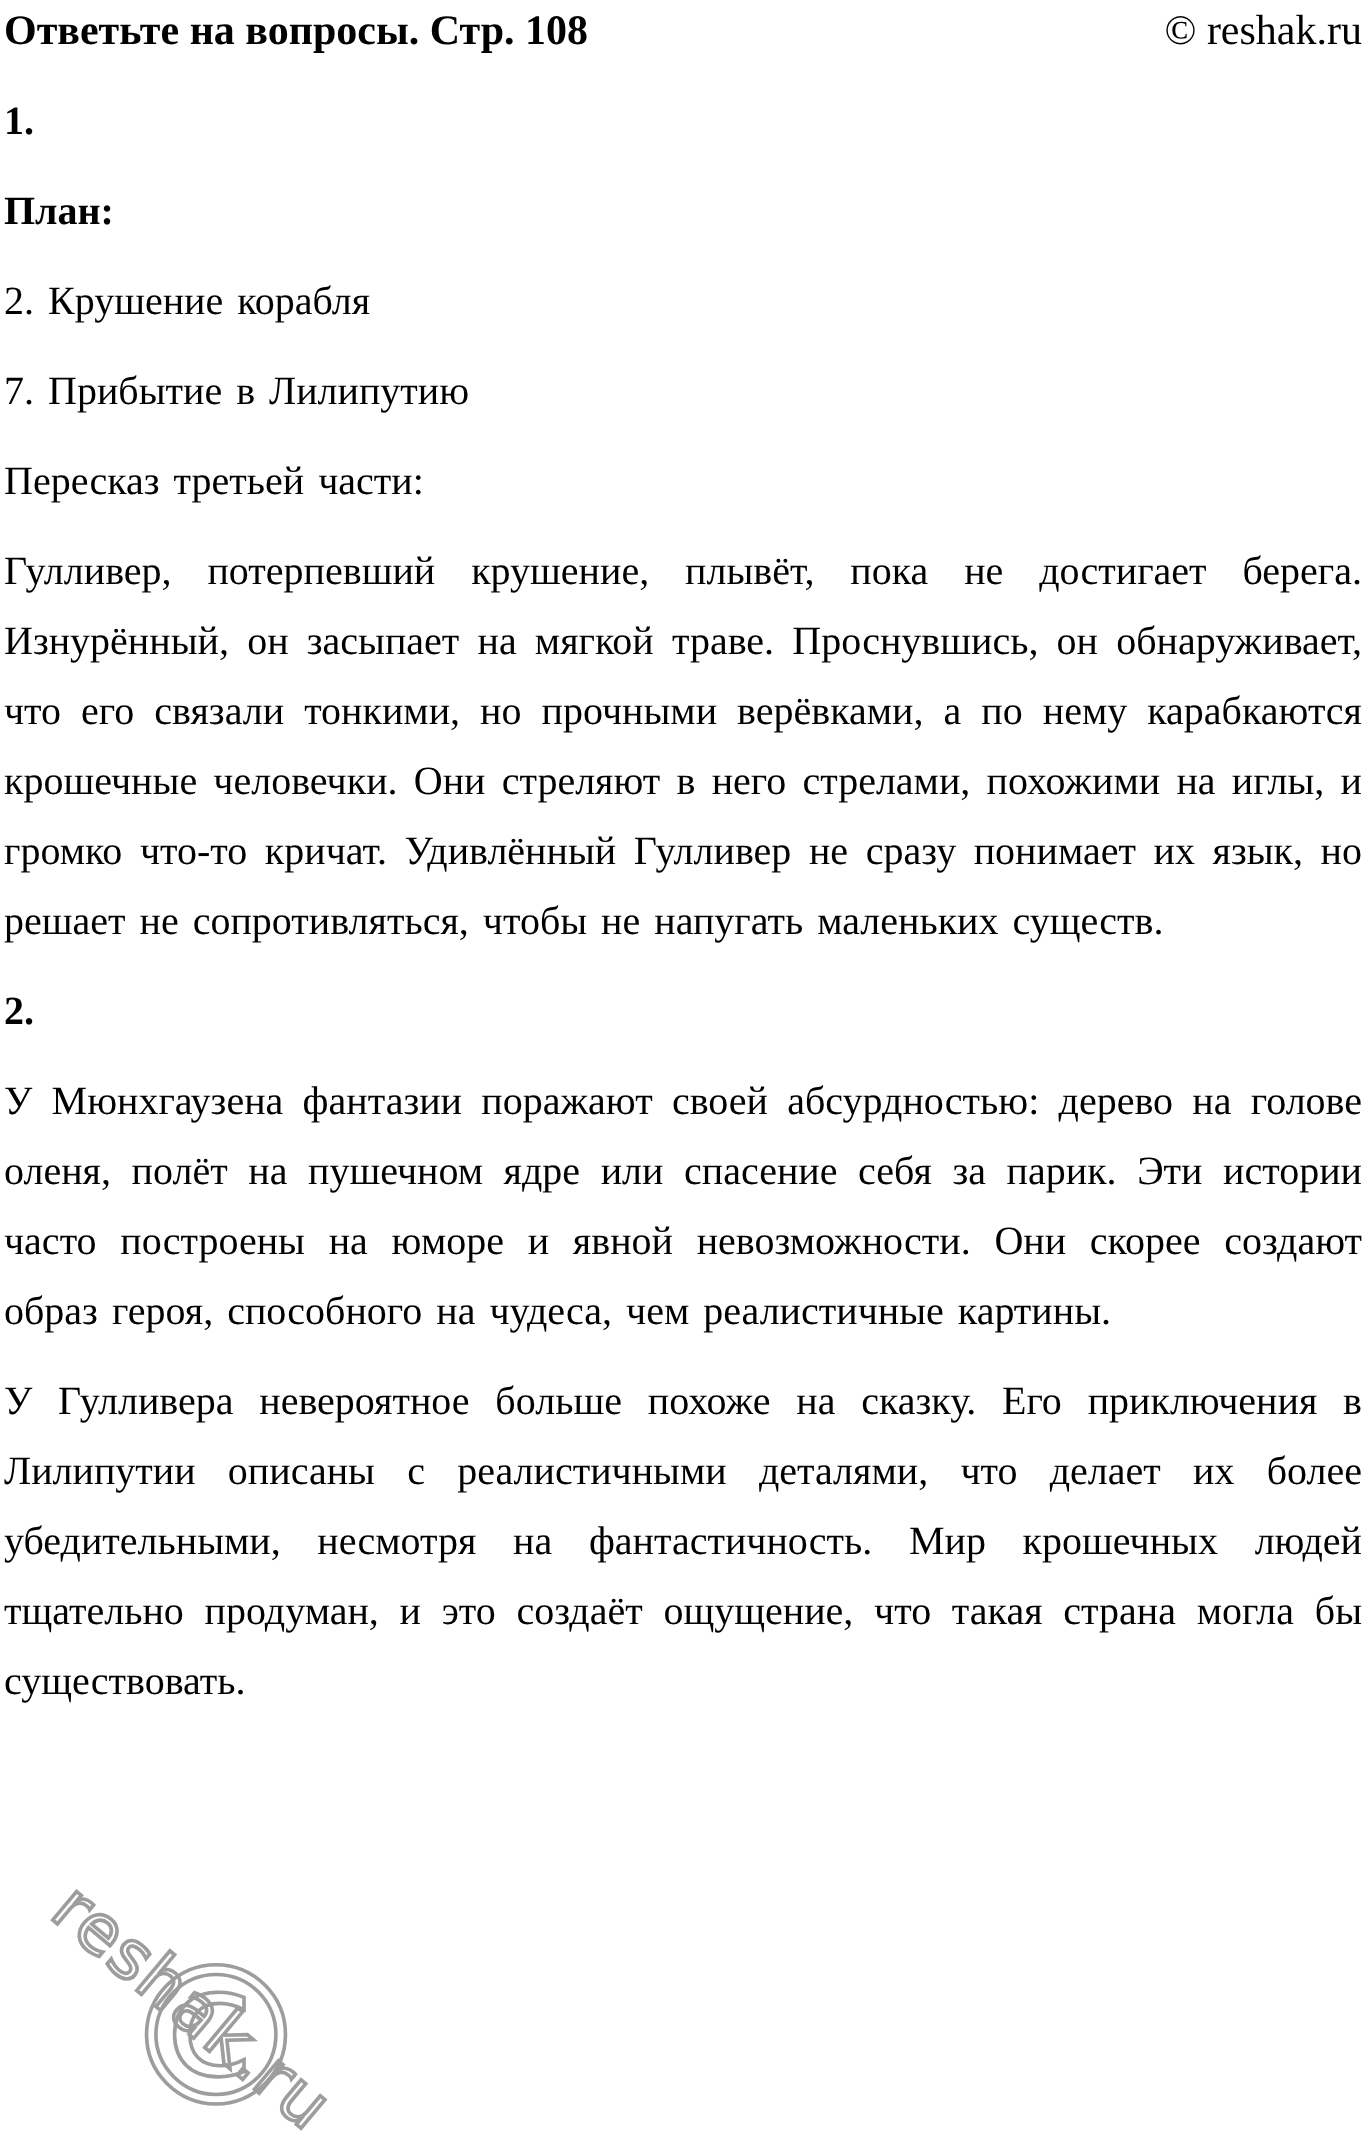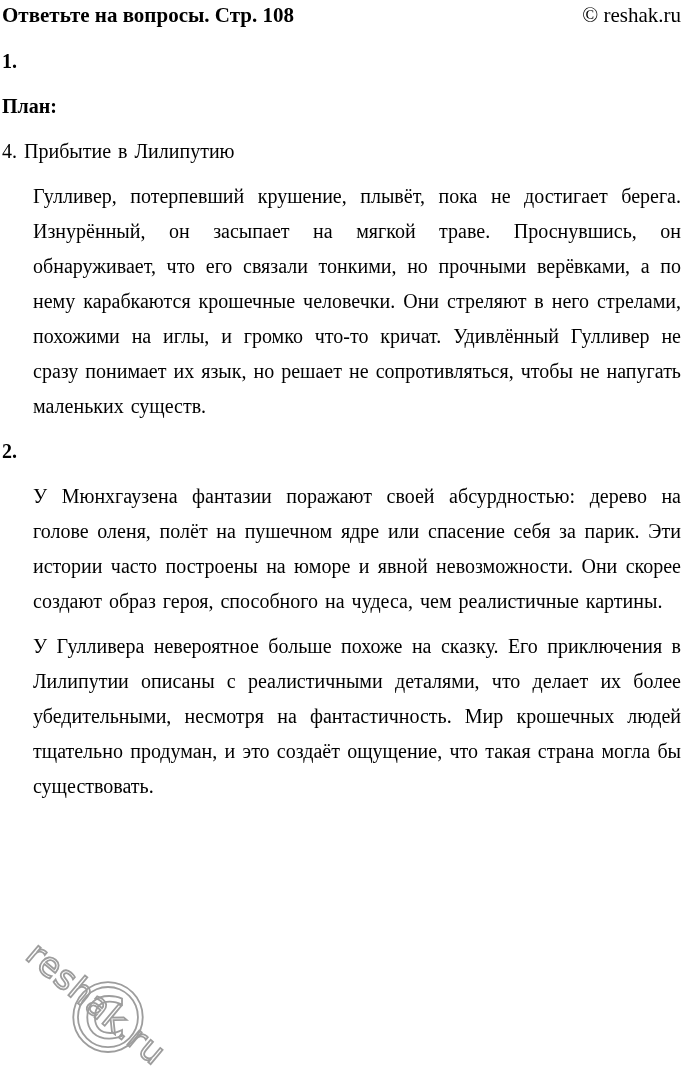--- a/index.html
+++ b/index.html
@@ -40,21 +40,21 @@
     margin-bottom: 16px;
   }
   .header-row .title { font-weight: bold; }
   p {
     margin: 0 0 10px 0;
     font-size: 20px;
     line-height: 35px;
     word-spacing: 2px;
   }
   p.bold { font-weight: bold; }
-  p.just { text-align: justify; margin-left: 31px; }
+  p.just { text-align: justify; }
 </style>
 </head>
 <body>
 
 <div class="page">
 
   <svg class="watermark" viewBox="0 0 185 163" xmlns="http://www.w3.org/2000/svg">
     <g transform="translate(24,43) rotate(40)">
       <text x="0" y="0" font-family="DejaVu Sans, sans-serif" font-size="34" letter-spacing="1" fill="none" stroke-width="1.8" stroke="#9d9d9d">reshak.ru</text>
     </g>
@@ -65,22 +65,24 @@
 
     <div class="header-row">
       <span class="title">Ответьте на вопросы. Стр. 108</span>
       <span class="brand">© reshak.ru</span>
     </div>
 
     <p class="bold">1.</p>
 
     <p class="bold">План:</p>
 
-    <p>4. Прибытие в Лилипутию</p>
+    <p>2. Крушение корабля</p>
+    <p>7. Прибытие в Лилипутию</p>
 
+    <p>Пересказ третьей части:</p>
 
     <p class="just">Гулливер, потерпевший крушение, плывёт, пока не достигает берега. Изнурённый, он засыпает на мягкой траве. Проснувшись, он обнаруживает, что его связали тонкими, но прочными верёвками, а по нему карабкаются крошечные человечки. Они стреляют в него стрелами, похожими на иглы, и громко что-то кричат. Удивлённый Гулливер не сразу понимает их язык, но решает не сопротивляться, чтобы не напугать маленьких существ.</p>
 
     <p class="bold">2.</p>
 
 
     <p class="just">У Мюнхгаузена фантазии поражают своей абсурдностью: дерево на голове оленя, полёт на пушечном ядре или спасение себя за парик. Эти истории часто построены на юморе и явной невозможности. Они скорее создают образ героя, способного на чудеса, чем реалистичные картины.</p>
     <p class="just">У Гулливера невероятное больше похоже на сказку. Его приключения в Лилипутии описаны с реалистичными деталями, что делает их более убедительными, несмотря на фантастичность. Мир крошечных людей тщательно продуман, и это создаёт ощущение, что такая страна могла бы существовать.</p>
 
   </div>

